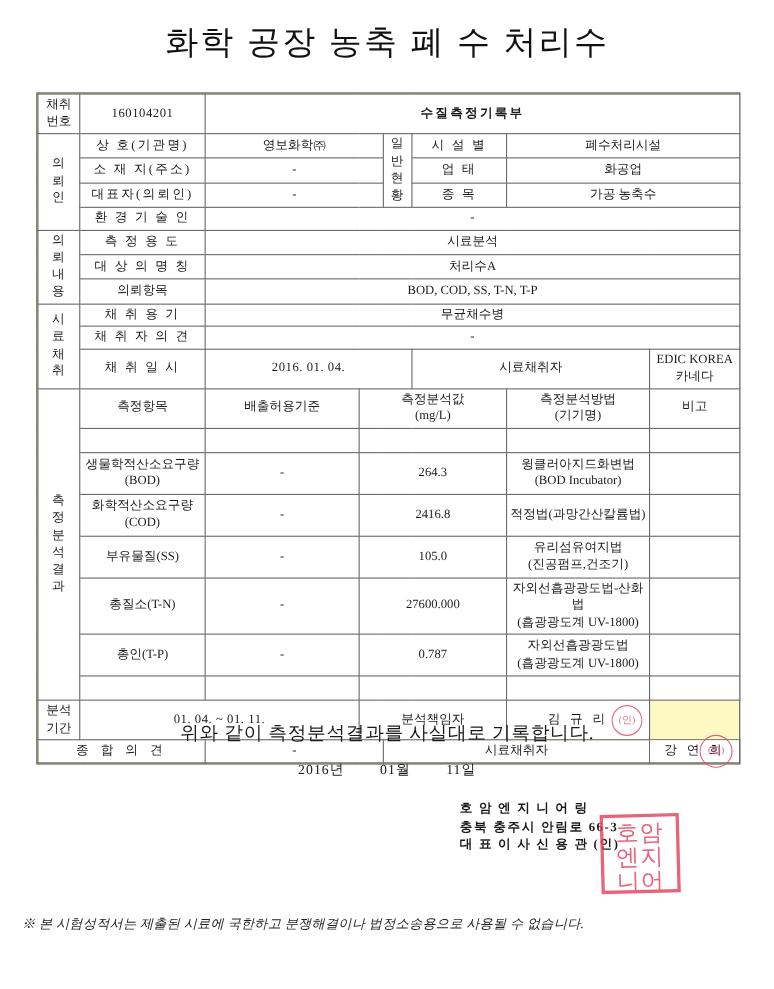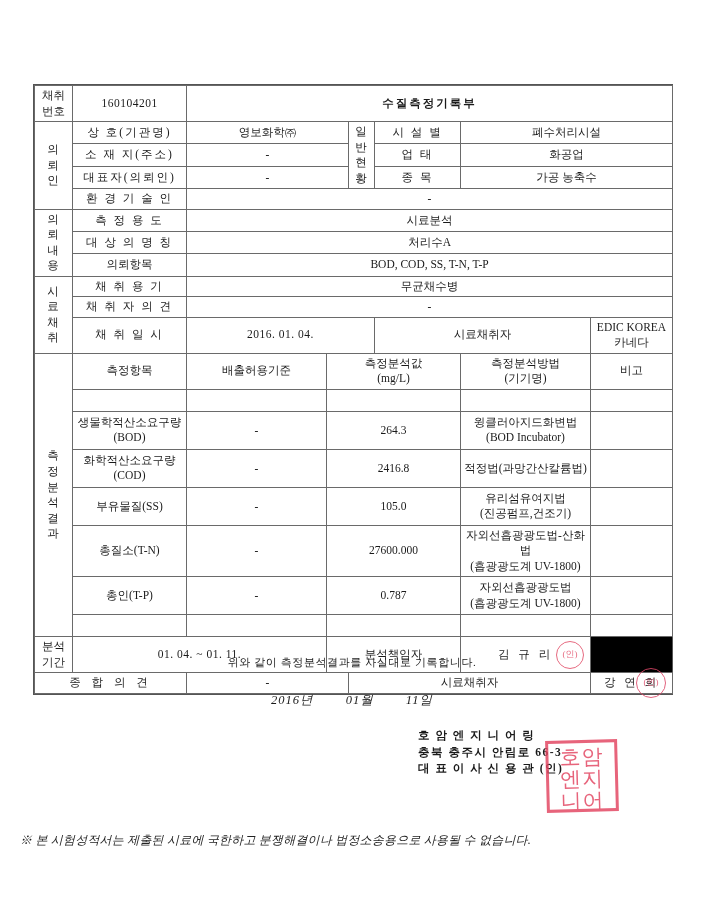--- a/index.html
+++ b/index.html
@@ -35,21 +35,21 @@
   }
 
   
   .sheet {
     position: absolute;
     left: 33px;
     top: 84px;
     width: 638px;
     border: 1px solid #555;
     border-collapse: collapse;
-    background: #000000;
+    background: #fef9c3;
   }
   table.grid {
     border-collapse: collapse;
     width: 100%;
     table-layout: fixed;
   }
   table.grid td {
     border: 1px solid #6a6a6a;
     font-size: 11.5px;
     text-align: center;
@@ -144,33 +144,33 @@
     color: #dd4768;
   }
 
   
   .statement {
     position: absolute;
     left: 0;
     top: 655px;
     width: 704px;
     text-align: center;
-    font-size: 11px;
+    font-size: 17px;
     letter-spacing: 0.6px;
   }
   .docdate {
     position: absolute;
     left: 0;
     top: 692px;
     width: 704px;
     text-align: center;
     font-size: 12.5px;
     letter-spacing: 1px;
   }
-  .docdate span { margin: 0 14px; font-style: italic; }
+  .docdate span { margin: 0 14px; }
 
   .issuer {
     position: absolute;
     left: 418px;
     top: 727px;
     font-size: 11.5px;
     line-height: 1.45;
     letter-spacing: 1.5px;
     white-space: nowrap;
     font-weight: bold;
@@ -211,20 +211,21 @@
     color: #222;
     font-style: italic;
   }
   .notes div { white-space: nowrap; }
 </style>
 </head>
 <body>
 
 <div class="page">
 
+  <div class="doc-title">화학 공장 농축 폐 수 처리수</div>
 
   <div class="sheet">
     <table class="grid">
       <colgroup>
         <col style="width:38px">
         <col style="width:114px">
         <col style="width:140px">
         <col style="width:22px">
         <col style="width:26px">
         <col style="width:86px">

